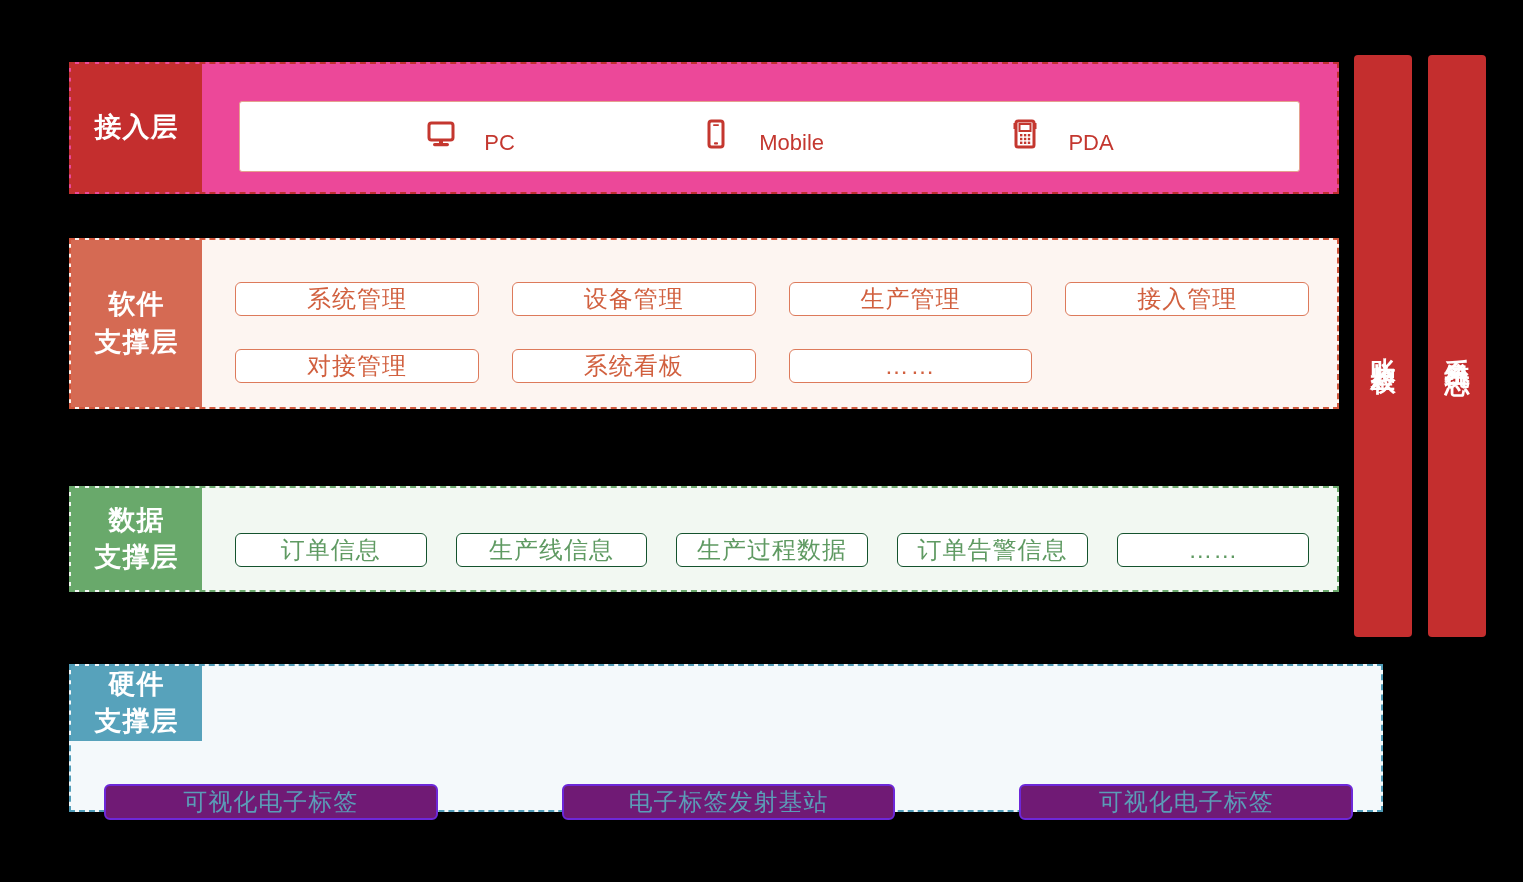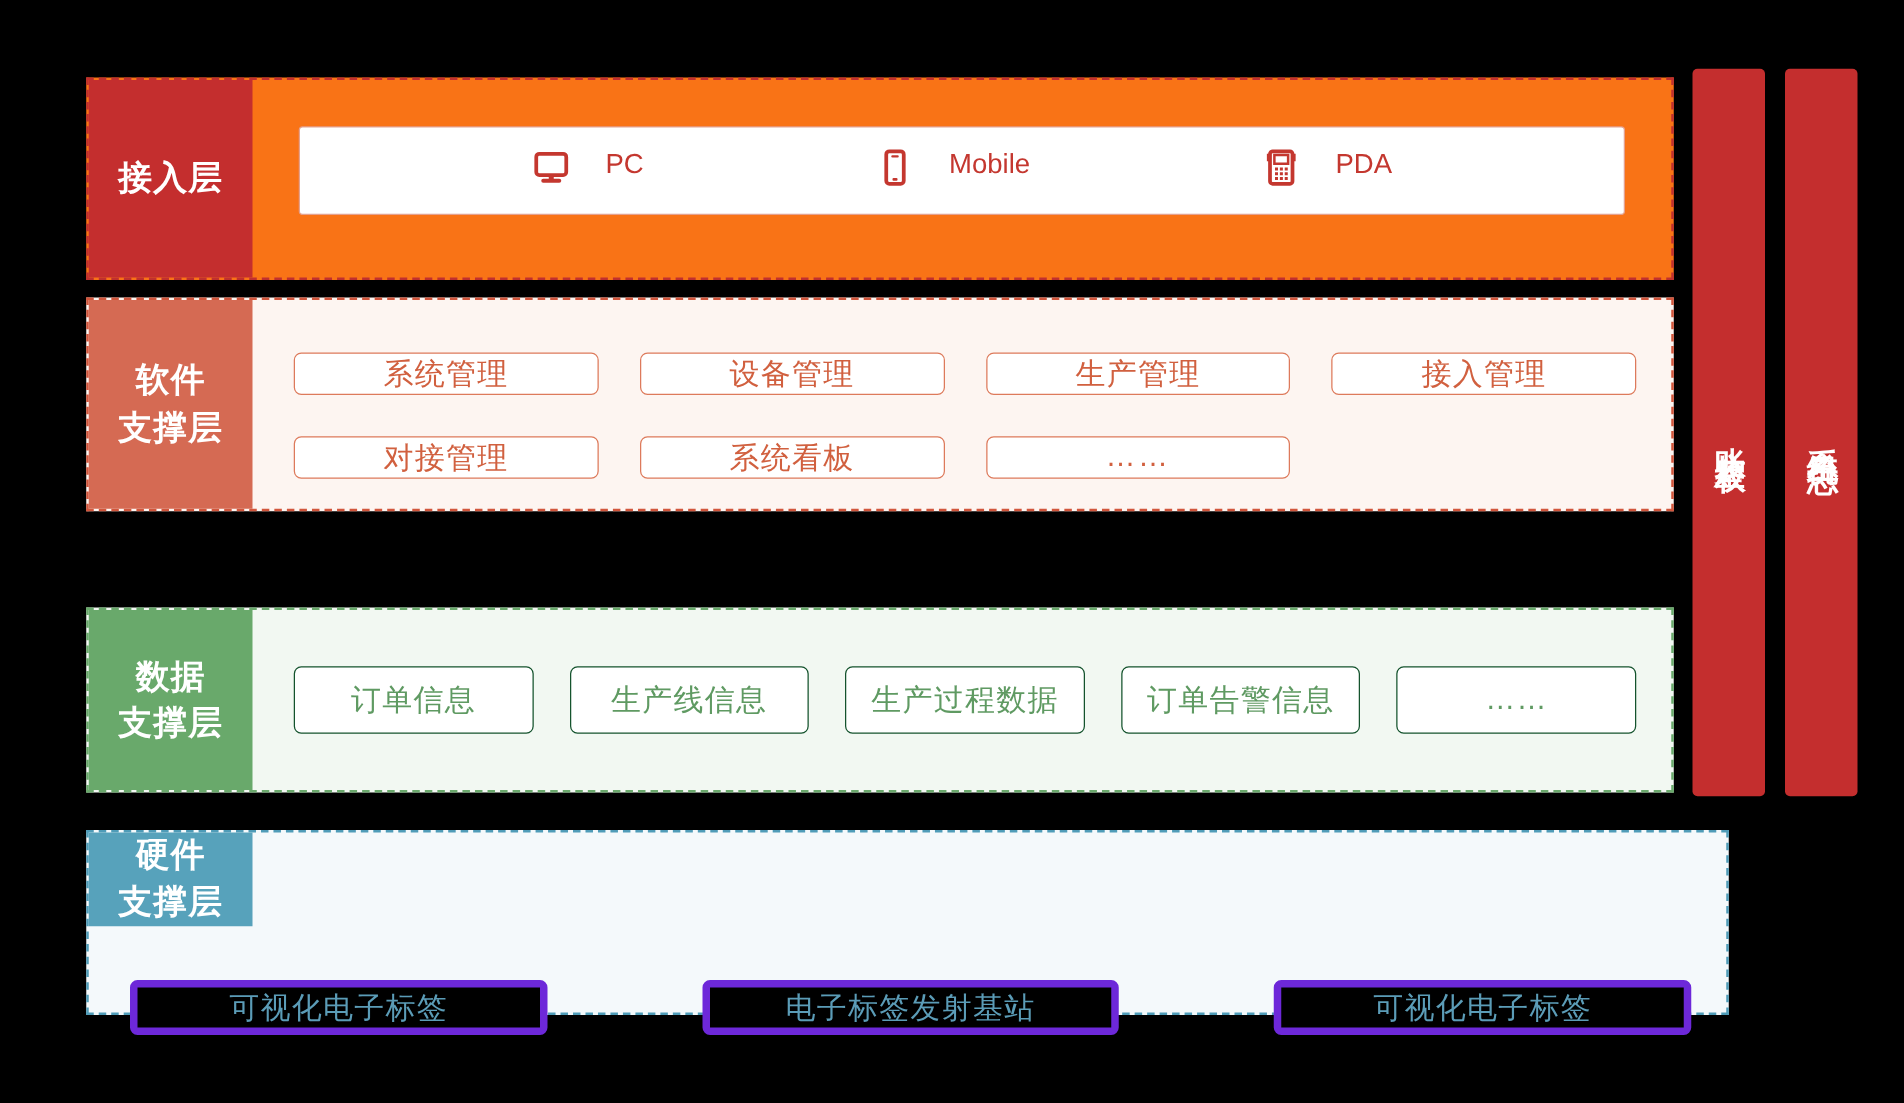--- a/index.html
+++ b/index.html
@@ -47,42 +47,42 @@
     position: relative;
     display: flex;
     align-items: center;
   }
 
   
   #row-access {
     left: 69px;
     top: 62px;
     width: 1270px;
-    height: 162px;
+    height: 132px;
     border: 2px dashed #c0302f;
-    background: #f97316;
+    background: #ec4899;
   }
   #row-access .layer-label { background: #c42e2e; }
 
   #access-devicebar {
     position: absolute;
     left: 37px;
     top: 37px;
     right: 37px;
     height: 69px;
     background: #ffffff;
     border: 1px solid #e4a18f;
     border-radius: 3px;
     display: flex;
     align-items: center;
     justify-content: space-evenly;
   }
   .device-item {
     display: flex;
-    align-items: flex-start;
+    align-items: flex-end;
     gap: 27px;
     color: #c4372f;
     font-size: 22px;
   }
   .device-item .dev-label { color: #c4372f; }
   .device-icon { display: block; }
 
   
   #row-software {
     left: 69px;
@@ -121,21 +121,21 @@
     background: transparent;
     border: none;
   }
   .dots { letter-spacing: 2px; }
 
   
   #row-data {
     left: 69px;
     top: 486px;
     width: 1270px;
-    height: 148px;
+    height: 106px;
     border: 2px dashed #6aa96c;
     background: #f2f8f2;
   }
   #row-data .layer-label { background: #69a96b; }
   #data-grid {
     position: absolute;
     left: 33px;
     right: 28px;
     top: 45px;
     bottom: 45px;
@@ -170,22 +170,22 @@
     position: absolute;
     left: 33px;
     right: 28px;
     top: 43px;
     bottom: 43px;
     display: grid;
     grid-template-columns: repeat(3, 1fr);
     column-gap: 124px;
   }
   .hw-box {
-    background: #000000;
-    border: 6px solid #6d28d9;
+    background: #701a75;
+    border: 2px solid #6d28d9;
     border-radius: 6px;
     display: flex;
     align-items: center;
     justify-content: center;
     color: #5b9cb7;
     font-size: 24px;
     letter-spacing: 1px;
   }
 
   

